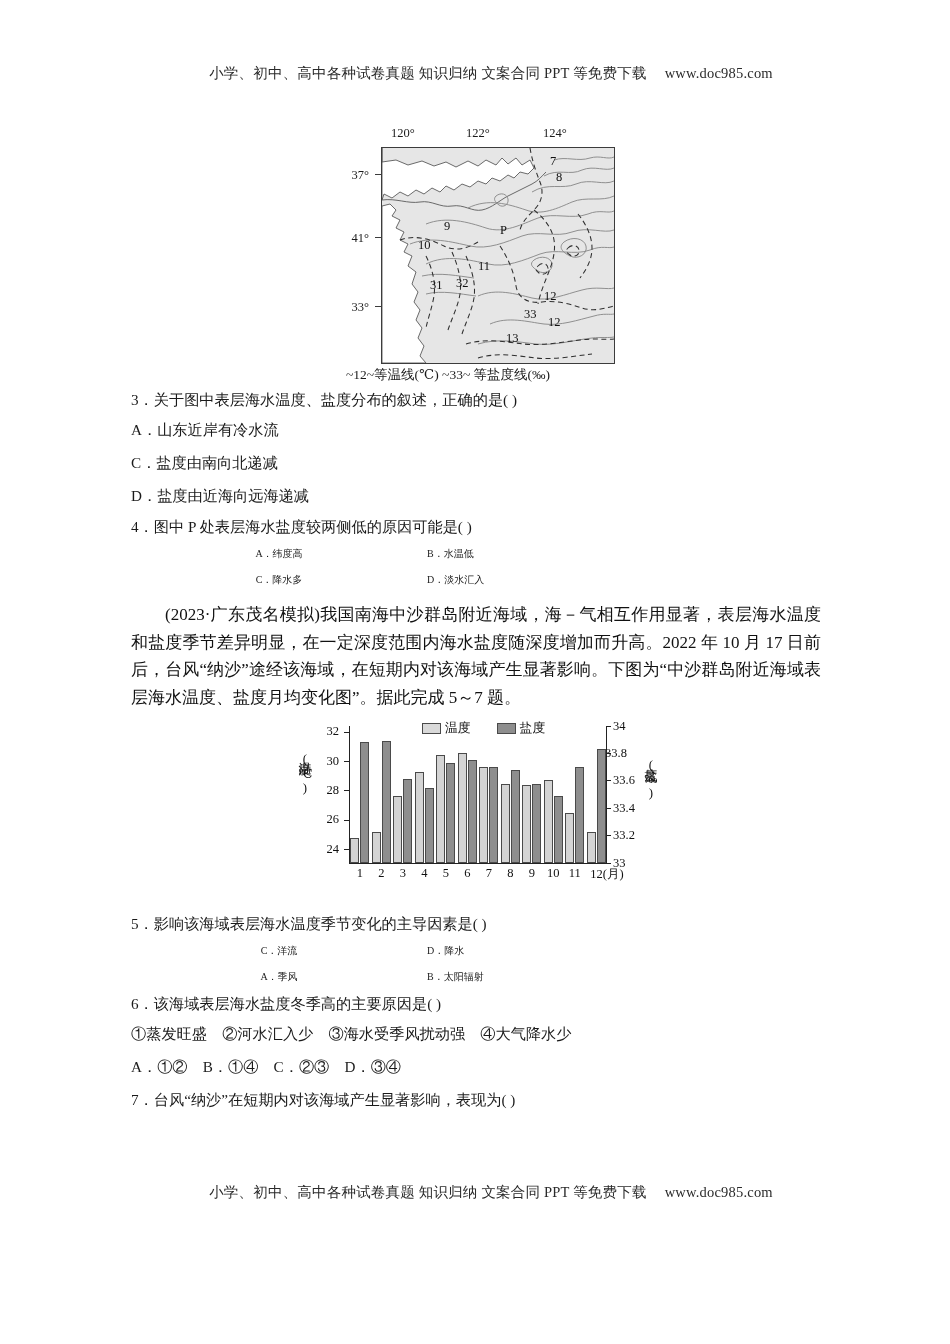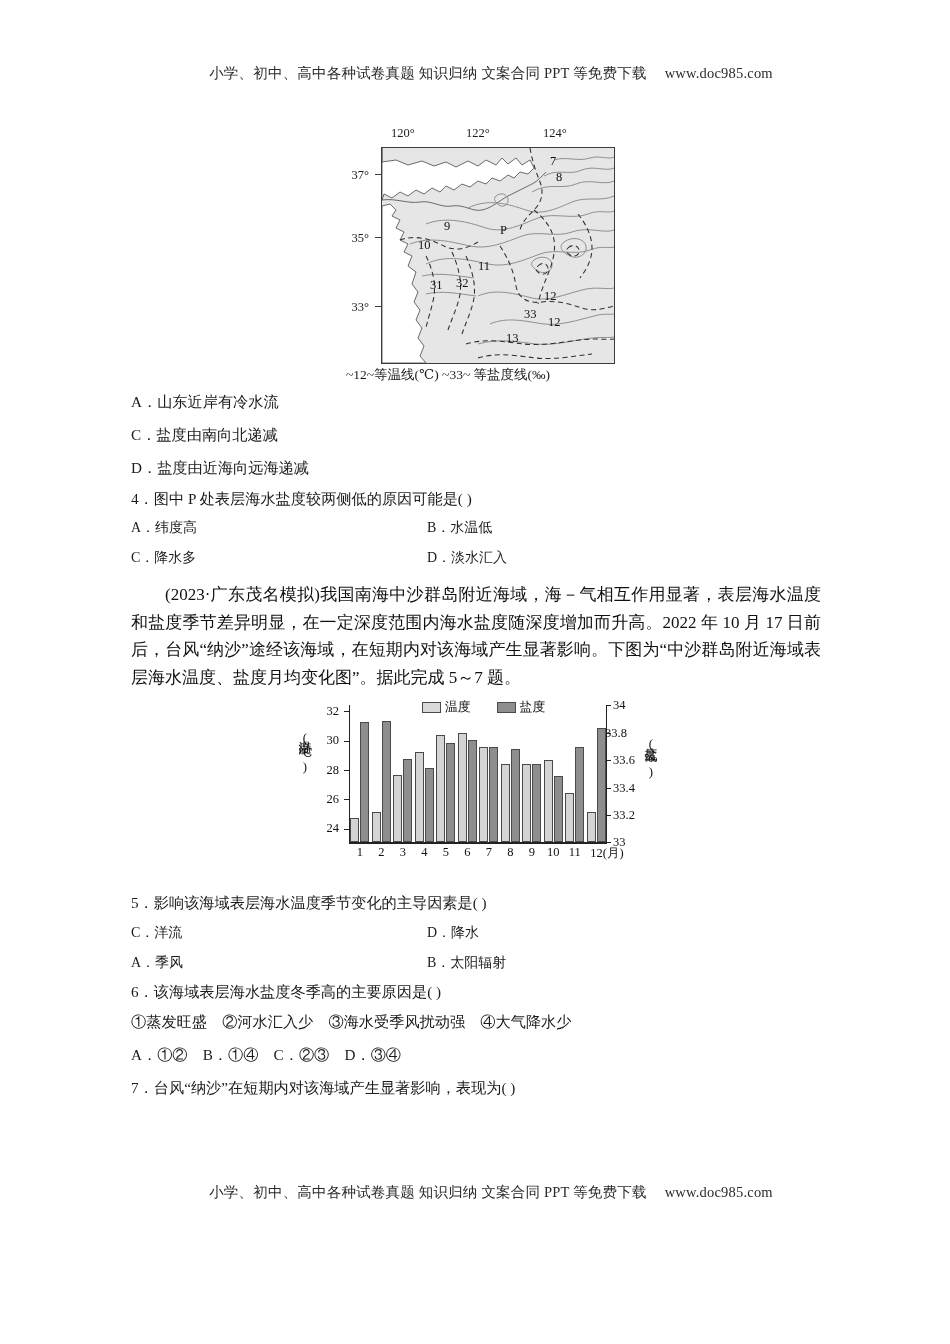--- a/index.html
+++ b/index.html
@@ -88,21 +88,22 @@
     font-size: 15.2px;
     line-height: 1.0;
     margin: 0 0 12px 0;
     color: #1a1a1a;
   }
   .qstem { margin-bottom: 13px; }
   .opt-full { margin: 0 0 12px 0; font-size: 15.2px; }
   .opt-row {
     display: flex;
     margin: 0 0 12px 0;
-    font-size: 14px;
+    font-size: 10px;
+    text-align: center;
   }
   .opt-row > span:first-child { width: 296px; flex: none; }
 
   .passage {
     font-size: 17px;
     line-height: 1.62;
     text-align: justify;
     text-indent: 2em;
     margin: 14px 0 6px 0;
     color: #111;
@@ -191,21 +192,21 @@
 
   <div class="content">
 
     <div class="map-figure">
 
       <div class="map-lon" style="left:260px;">120°</div>
       <div class="map-lon" style="left:335px;">122°</div>
       <div class="map-lon" style="left:412px;">124°</div>
 
       <div class="map-lat" style="top:48px; left:202px;">37°</div>
-      <div class="map-lat" style="top:111px; left:202px;">35°</div>
+      <div class="map-lat" style="top:111px; left:202px;">41°</div>
       <div class="map-lat" style="top:180px; left:202px;">33°</div>
 
       <div class="tickmark" style="left:244px; top:54px; width:6px; height:1.2px;"></div>
       <div class="tickmark" style="left:244px; top:117px; width:6px; height:1.2px;"></div>
       <div class="tickmark" style="left:244px; top:186px; width:6px; height:1.2px;"></div>
 
       <div class="map-box">
         <svg width="232" height="215" viewBox="0 0 232 215">
 
           <defs>
@@ -310,20 +311,21 @@
               <text x="124" y="194">13</text>
               <text x="118" y="86" font-size="12.5">P</text>
             </g>
           </g>
         </svg>
       </div>
 
       <div class="map-legend">~12~等温线(℃)  ~33~ 等盐度线(‰)</div>
     </div>
 
+    <div class="qline qstem">3．关于图中表层海水温度、盐度分布的叙述，正确的是(      )</div>
     <div class="opt-full">A．山东近岸有冷水流</div>
     <div class="opt-full">C．盐度由南向北递减</div>
     <div class="opt-full">D．盐度由近海向远海递减</div>
 
     <div class="qline qstem">4．图中 P 处表层海水盐度较两侧低的原因可能是(      )</div>
     <div class="opt-row">
       <span>A．纬度高</span>
       <span>B．水温低</span>
     </div>
     <div class="opt-row">

